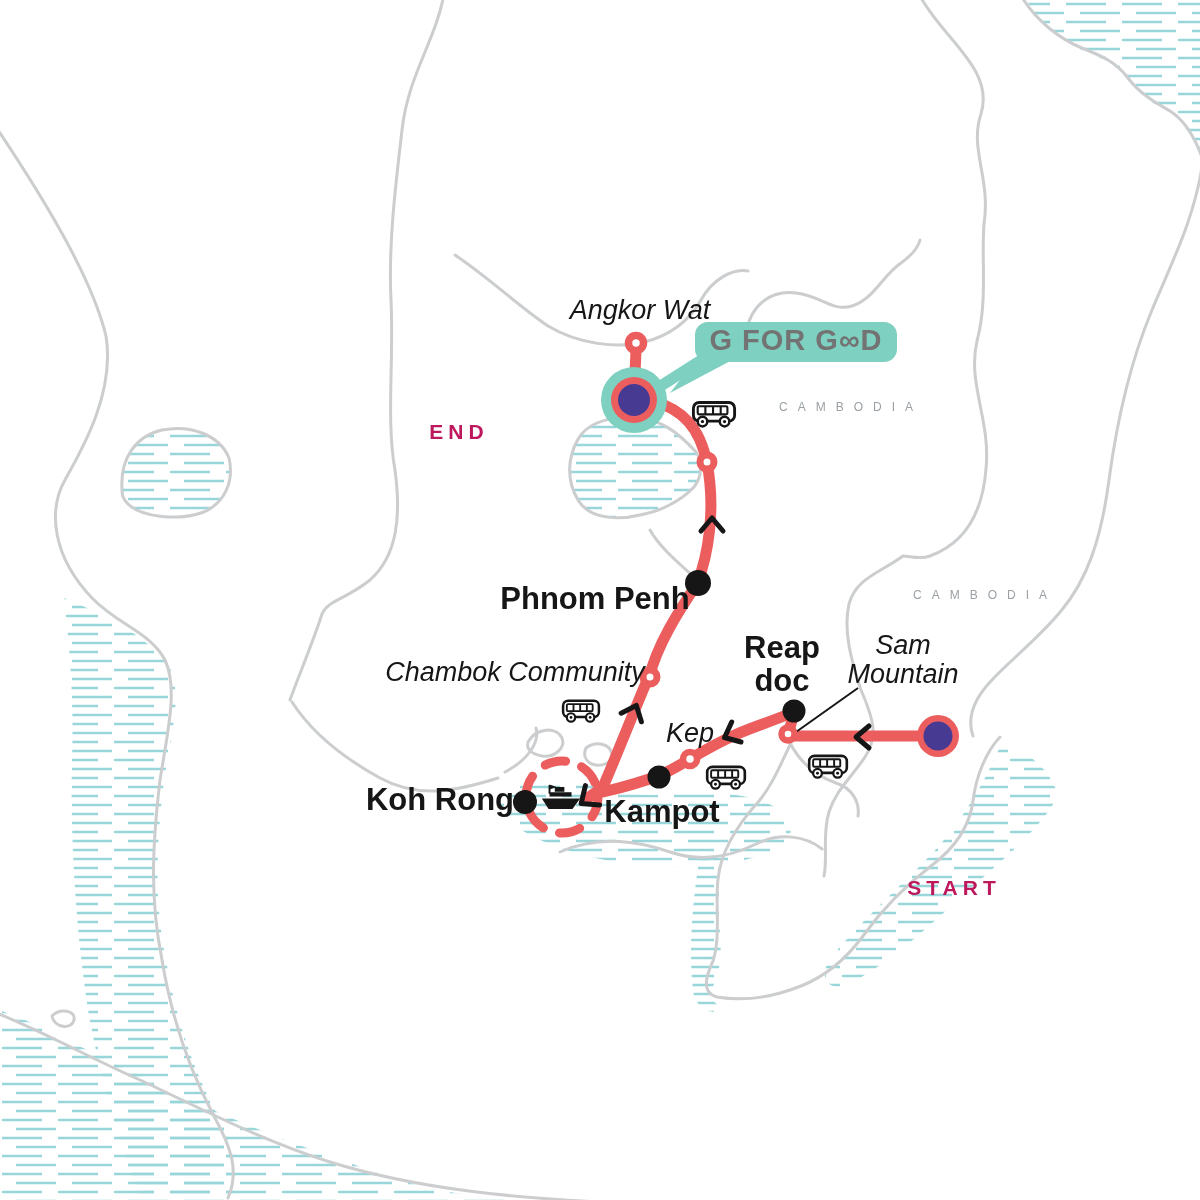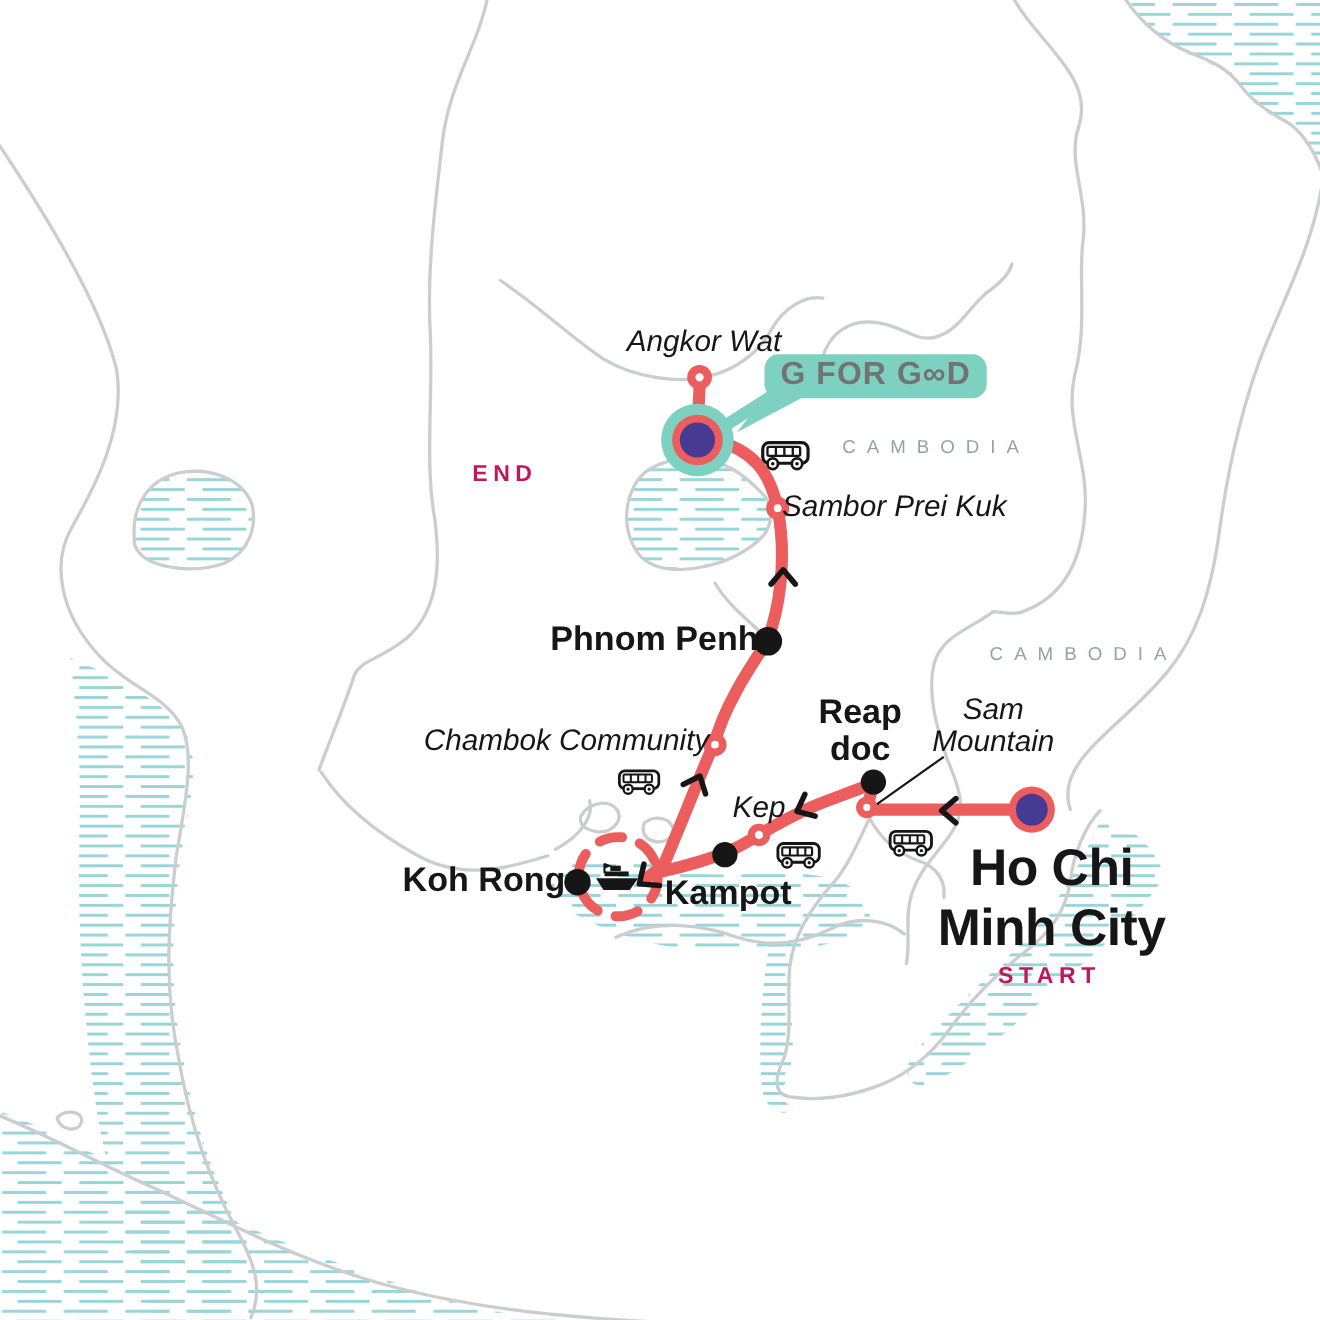--- a/index.html
+++ b/index.html
@@ -5,21 +5,21 @@
   html,body{margin:0;padding:0;background:#ffffff;}
   .stage{
     position:relative;width:1200px;height:1200px;background:#ffffff;overflow:hidden;
     font-family:"Liberation Sans",sans-serif;color:#161616;
   }
   .stage svg{position:absolute;left:0;top:0;}
   .lbl{position:absolute;transform:translate(-50%,-50%);white-space:nowrap;text-align:center;line-height:1.08;}
   .big{font-size:47px;font-weight:700;letter-spacing:-0.5px;}
   .city{font-size:31px;font-weight:700;}
   .poi{font-size:27px;font-style:italic;font-weight:400;}
-  .country{font-size:17px;font-weight:400;letter-spacing:10px;color:#9aa0a4;}
+  .country{font-size:12px;font-weight:400;letter-spacing:10px;color:#9aa0a4;}
   .tag{font-size:21px;font-weight:700;letter-spacing:5px;color:#be185d;}
   .badge-text{font-size:29px;font-weight:700;letter-spacing:1px;color:#737373;}
   .two div{display:block;}
 </style>
 </head>
 <body>
 
 <div class="stage">
 
   <svg width="1200" height="1200" viewBox="0 0 1200 1200">
@@ -152,38 +152,33 @@
       <use href="#bus" x="705" y="761" width="42" height="30"></use>
       <use href="#bus" x="807" y="750" width="42" height="30"></use>
       <use href="#ferry" x="539" y="782" width="44" height="31"></use>
     </g>
   </svg>
 
   <div class="lbl poi" style="left:640px;top:311px">Angkor Wat</div>
   <div class="lbl tag" style="left:459px;top:432px">END</div>
   <div class="lbl badge-text" style="left:796px;top:341px">G FOR G∞D</div>
   <div class="lbl country" style="left:851px;top:407px">CAMBODIA</div>
-  <div class="lbl poi" style="left:813px;top:461px">Sambor Prei Kuk</div>
-  <div class="lbl city" style="left:595px;top:581px">Phnom Penh</div>
+  <div class="lbl city" style="left:595px;top:599px">Phnom Penh</div>
   <div class="lbl country" style="left:985px;top:595px">CAMBODIA</div>
 
   <div class="lbl city two" style="left:782px;top:664px">
     <div>Reap</div>
     <div>doc</div>
   </div>
 
   <div class="lbl poi" style="left:515px;top:673px">Chambok Community</div>
 
   <div class="lbl poi two" style="left:903px;top:660px">
     <div>Sam</div>
     <div>Mountain</div>
   </div>
   <div class="lbl poi" style="left:690px;top:734px">Kep</div>
   <div class="lbl city" style="left:662px;top:812px">Kampot</div>
   <div class="lbl city" style="left:440px;top:800px">Koh Rong</div>
 
-  <div class="lbl big two" style="left:956px;top:816px;line-height:1.16">
-    <div>Ho Chi</div>
-    <div>Minh City</div>
-  </div>
 
   <div class="lbl tag" style="left:954px;top:888px">START</div>
 </div>
 
 </body></html>

